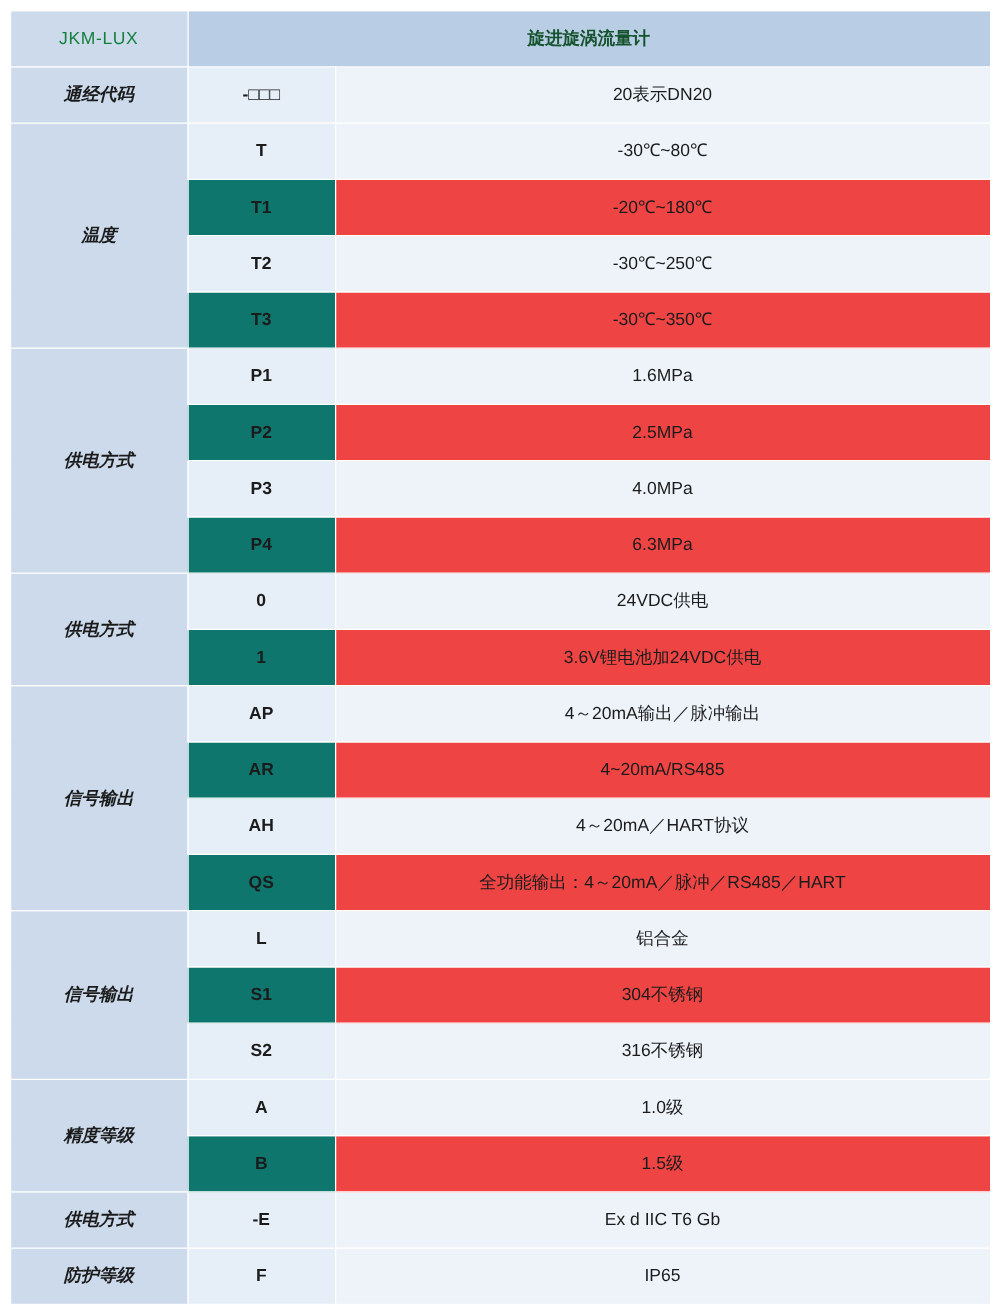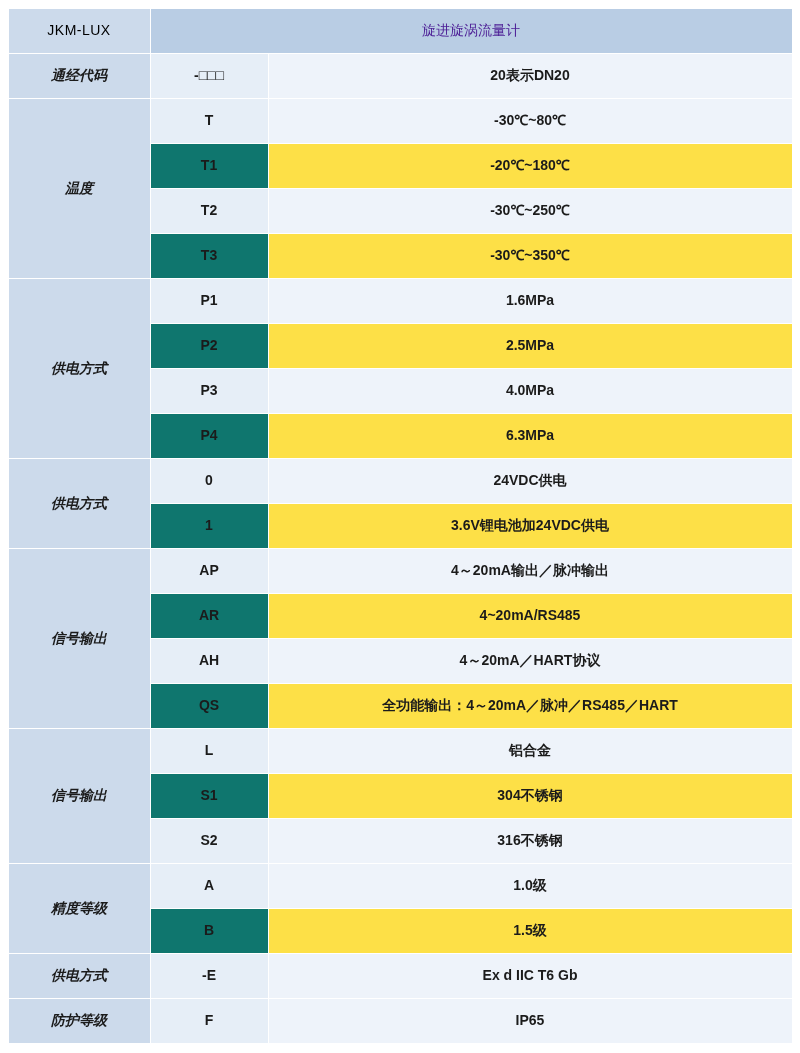--- a/index.html
+++ b/index.html
@@ -31,51 +31,51 @@
   
   col.c1 { width: 142px; }
   col.c2 { width: 118px; }
   col.c3 { width: 524px; }
 
   
   .hdr-left {
     background: #ccdaeb;
     font-size: 17px;
     letter-spacing: 0.5px;
-    color: #000000;
+    color: #15803d;
     height: 46px;
   }
   .hdr-right {
     background: #b9cde4;
     font-size: 17px;
-    font-weight: normal;
-    color: #4c1d95;
+    font-weight: bold;
+    color: #14532d;
     height: 46px;
   }
   
   .label-cell {
     background: #ccdaeb;
     font-weight: bold;
     font-size: 15px;
     font-style: italic;
   }
   
   .code-cell {
     background: #e6eef7;
     font-weight: bold;
     font-size: 14px;
   }
   
   .desc-cell {
     background: #eef3fa;
-    font-weight: bold;
+    font-weight: normal;
     font-size: 14px;
   }
   .desc-cell.alt {
-    background: #fde047;
+    background: #ef4444;
   }
   .code-cell.alt {
     background: #0f766e;
   }
 </style>
 </head>
 <body>
 
 <table class="spec-table">
   <colgroup>

